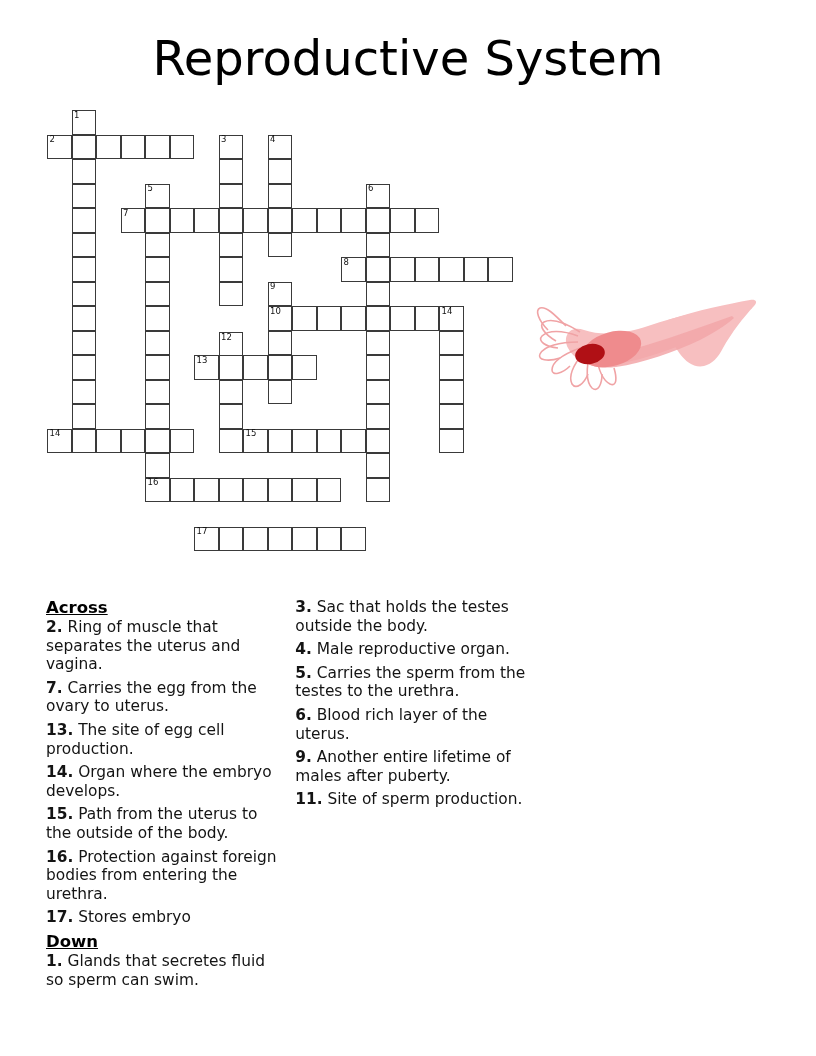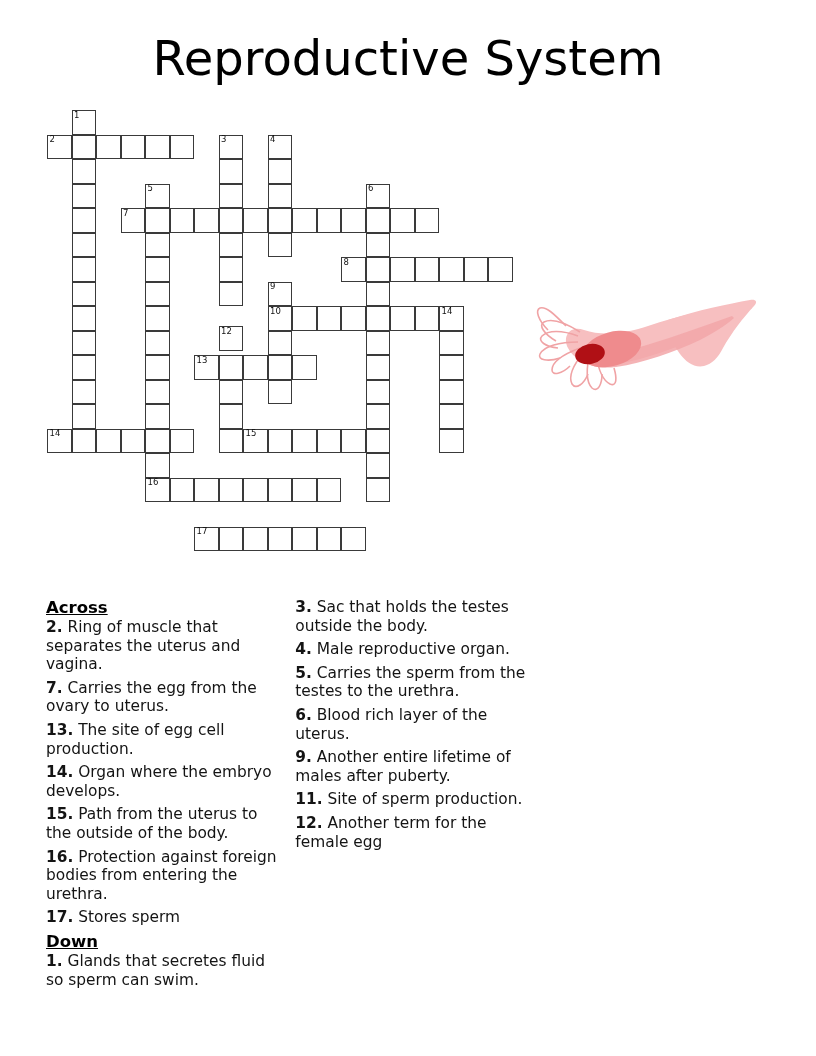--- a/index.html
+++ b/index.html
@@ -172,21 +172,21 @@
       <div class="cw-cell" style="left: 269.5px; top: 196px;"></div>
       <div class="cw-cell" style="left: 294px; top: 196px;"></div>
       <div class="cw-cell" style="left: 318.5px; top: 196px;"></div>
       <div class="cw-cell" style="left: 343px; top: 196px;"></div>
       <div class="cw-cell" style="left: 367.5px; top: 196px;"></div>
       <div class="cw-cell" style="left: 392px; top: 196px;">
         <span class="cw-num">14</span>
       </div>
       <div class="cw-cell" style="left: 24.5px; top: 220.5px;"></div>
       <div class="cw-cell" style="left: 98px; top: 220.5px;"></div>
-      <div class="cw-cell" style="left: 171.5px; top: 216px;">
+      <div class="cw-cell" style="left: 171.5px; top: 222px;">
         <span class="cw-num">12</span>
       </div>
       <div class="cw-cell" style="left: 220.5px; top: 220.5px;"></div>
       <div class="cw-cell" style="left: 318.5px; top: 220.5px;"></div>
       <div class="cw-cell" style="left: 392px; top: 220.5px;"></div>
       <div class="cw-cell" style="left: 24.5px; top: 245px;"></div>
       <div class="cw-cell" style="left: 98px; top: 245px;"></div>
       <div class="cw-cell" style="left: 147px; top: 245px;">
         <span class="cw-num">13</span>
       </div>
@@ -283,29 +283,28 @@
 
   <div id="clues">
     <div class="clue-heading">Across</div>
     <div id="across-clues">
         <p class="clue"><b>2.</b><span> Ring of muscle that separates the uterus and vagina.</span></p>
         <p class="clue"><b>7.</b><span> Carries the egg from the ovary to uterus.</span></p>
         <p class="clue"><b>13.</b><span> The site of egg cell production.</span></p>
         <p class="clue"><b>14.</b><span> Organ where the embryo develops.</span></p>
         <p class="clue"><b>15.</b><span> Path from the uterus to the outside of the body.</span></p>
         <p class="clue"><b>16.</b><span> Protection against foreign bodies from entering the urethra.</span></p>
-        <p class="clue"><b>17.</b><span> Stores sperm</span></p>
+        <p class="clue"><b>17.</b><span> Stores embryo</span></p>
       </div>
 
     <div class="clue-heading">Down</div>
     <div id="down-clues">
         <p class="clue"><b>1.</b><span> Glands that secretes fluid so sperm can swim.</span></p>
         <p class="clue"><b>3.</b><span> Sac that holds the testes outside the body.</span></p>
         <p class="clue"><b>4.</b><span> Male reproductive organ.</span></p>
         <p class="clue"><b>5.</b><span> Carries the sperm from the testes to the urethra.</span></p>
         <p class="clue"><b>6.</b><span> Blood rich layer of the uterus.</span></p>
         <p class="clue"><b>9.</b><span> Another entire lifetime of males after puberty.</span></p>
         <p class="clue"><b>11.</b><span> Site of sperm production.</span></p>
-        <p class="clue"><b>12.</b><span> Another term for the female egg</span></p>
       </div>
   </div>
 
 </div>
 
 </body></html>

